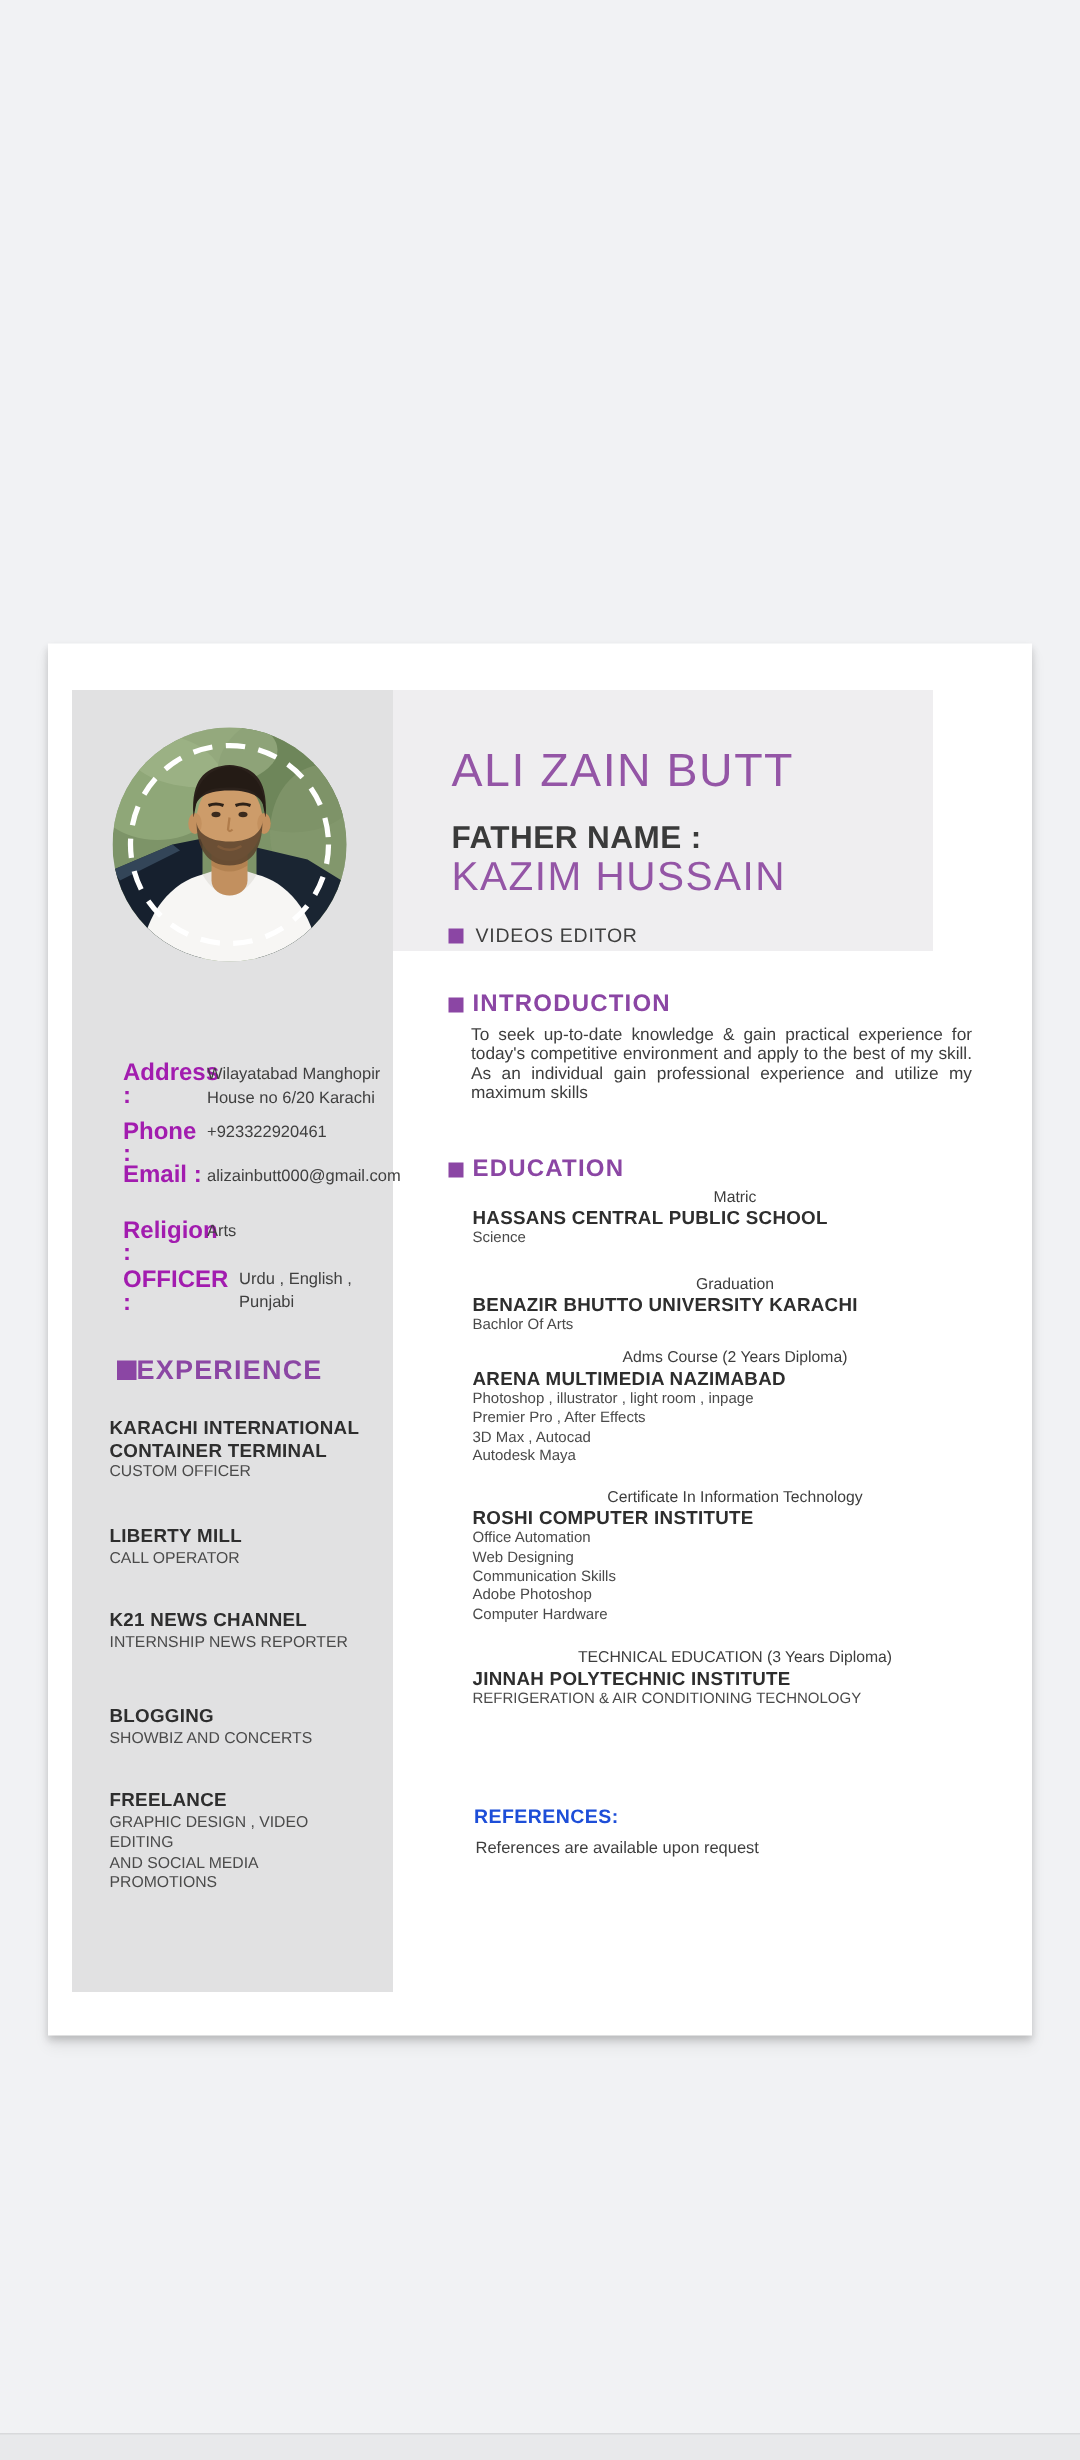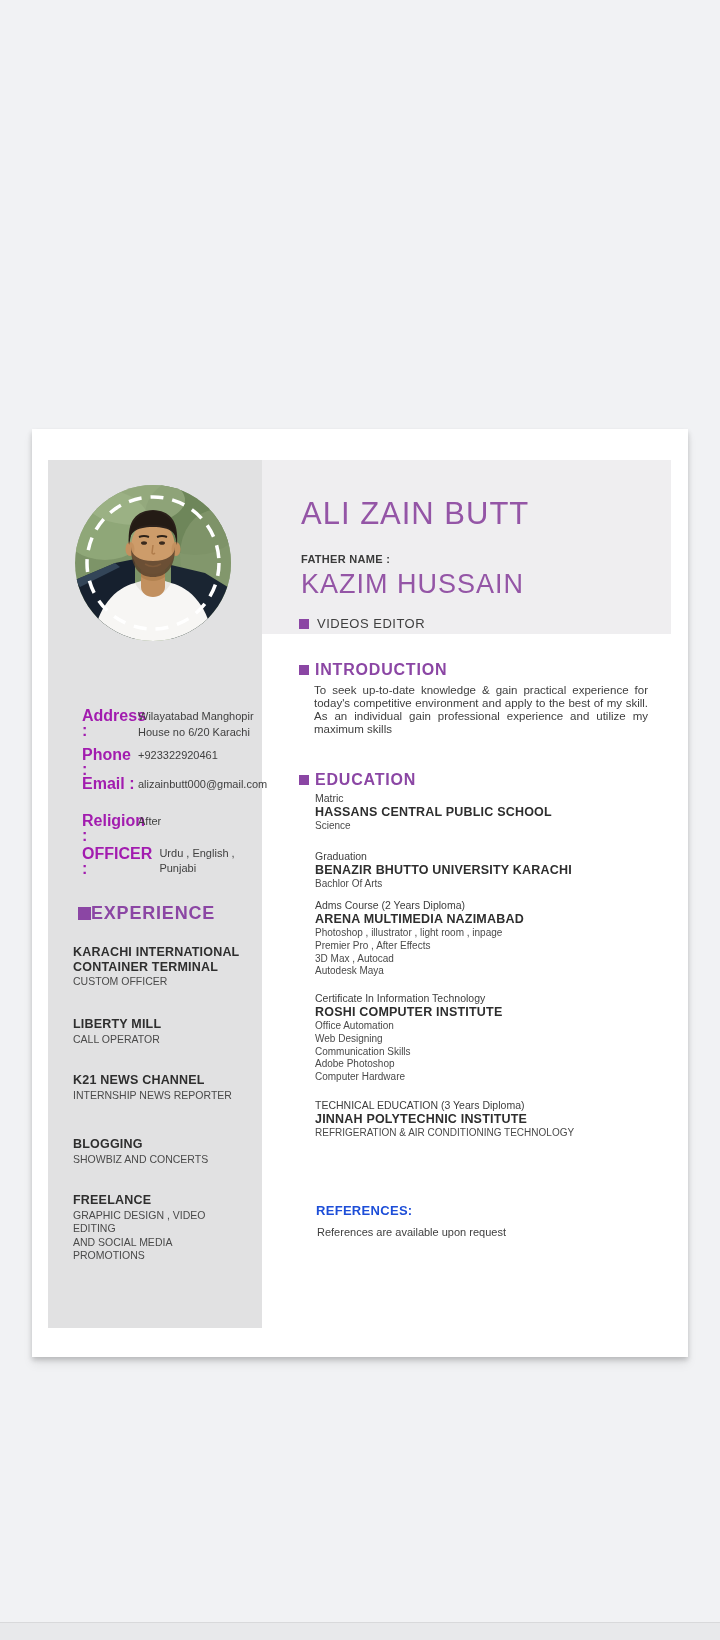--- a/index.html
+++ b/index.html
@@ -1,42 +1,42 @@
 <!DOCTYPE html>
 <html><head>
 <meta charset="utf-8">
 <style>
   html,body{margin:0;padding:0;background:#f1f2f4;}
   .screen{position:relative;width:720px;height:1640px;background:#f1f2f4;overflow:hidden;
           font-family:"Liberation Sans",sans-serif;}
   .page{position:absolute;left:32px;top:429px;width:656px;height:928px;background:#ffffff;
         box-shadow:0 3px 5px rgba(0,0,0,.18),0 7px 10px rgba(0,0,0,.07);}
   .sidebar{position:absolute;left:16px;top:31px;width:214px;height:868px;background:#e1e1e2;}
-  .headerblock{position:absolute;left:230px;top:31px;width:409px;height:174px;background:#efeef0;}
+  .headerblock{position:absolute;left:230px;top:31px;width:360px;height:174px;background:#efeef0;}
 
   
   .name{position:absolute;left:39px;top:36px;font-size:31px;line-height:36px;color:#9455a6;letter-spacing:1px;white-space:nowrap;}
-  .father-label{position:absolute;left:39px;top:90px;font-size:11px;line-height:18px;font-weight:bold;color:#3a3a3a;letter-spacing:.3px;}
+  .father-label{position:absolute;left:39px;top:90px;font-size:21px;line-height:18px;font-weight:bold;color:#3a3a3a;letter-spacing:.3px;}
   .father-name{position:absolute;left:39px;top:108px;font-size:27px;line-height:32px;color:#9455a6;letter-spacing:1px;white-space:nowrap;}
   .role-row{position:absolute;left:37px;top:156px;display:flex;align-items:center;gap:8px;}
   .role-label{font-size:13px;color:#3f3f3f;letter-spacing:.5px;}
 
   .bullet{display:inline-block;background:#8b46a4;}
   .bullet.sm{width:10px;height:10px;}
   .bullet.lg{width:13px;height:13px;}
 
   
   .sec-header{position:absolute;display:flex;align-items:center;gap:6px;}
   .sec-title{font-size:16px;line-height:18px;font-weight:bold;color:#8b46a4;letter-spacing:.8px;}
 
   .intro-text{position:absolute;left:282px;top:255px;width:334px;font-size:11.5px;line-height:13px;
               color:#3e3e3e;text-align:justify;}
 
   .edu-entry{position:absolute;left:283px;width:350px;}
-  .edu-level{font-size:10.5px;line-height:14px;color:#3d3d3d;}
+  .edu-level{font-size:10.5px;line-height:14px;color:#3d3d3d;text-align:center;}
   .edu-title{font-size:12.5px;line-height:15px;font-weight:bold;color:#2e2e2e;letter-spacing:.2px;white-space:nowrap;}
   .edu-detail{font-size:10px;line-height:12.8px;color:#4a4a4a;}
 
   .ref-title{position:absolute;left:284px;top:774px;font-size:13px;line-height:15px;font-weight:bold;color:#1d4ed8;letter-spacing:.3px;}
   .ref-text{position:absolute;left:285px;top:797px;font-size:11px;line-height:13px;color:#3e3e3e;}
 
   
   .photo-wrap{position:absolute;left:27px;top:25px;width:156px;height:156px;}
   .info-row{position:absolute;left:34px;display:flex;}
   .info-label{font-size:16px;line-height:15px;font-weight:bold;color:#a21caf;}
@@ -107,21 +107,21 @@
       <div class="info-row" style="top:287px">
         <div class="info-label w">Phone :</div>
         <div class="info-value">+923322920461</div>
       </div>
       <div class="info-row" style="top:316px">
         <div class="info-label w">Email :</div>
         <div class="info-value">alizainbutt000@gmail.com</div>
       </div>
       <div class="info-row" style="top:353px">
         <div class="info-label w">Religion :</div>
-        <div class="info-value">After</div>
+        <div class="info-value">Arts</div>
       </div>
       <div class="info-row" style="top:386px">
         <div class="info-label nw">OFFICER :</div>
         <div class="info-value" style="line-height:15px">Urdu , English , Punjabi</div>
       </div>
 
       <div class="exp-header">
         <span class="bullet lg"></span>
         <span class="sec-title">EXPERIENCE</span>
       </div>

